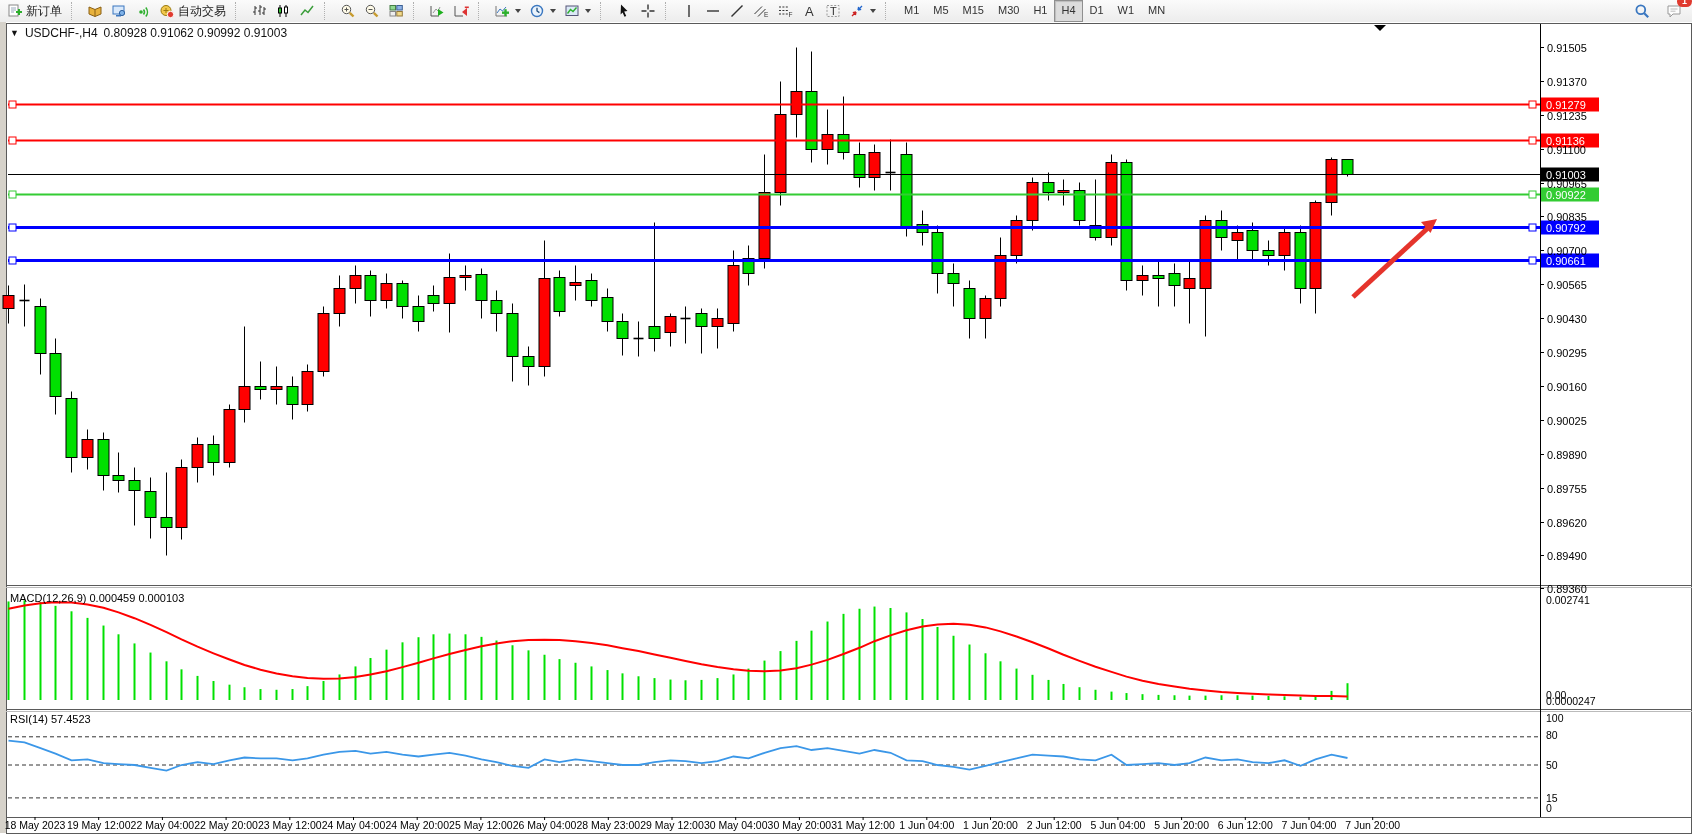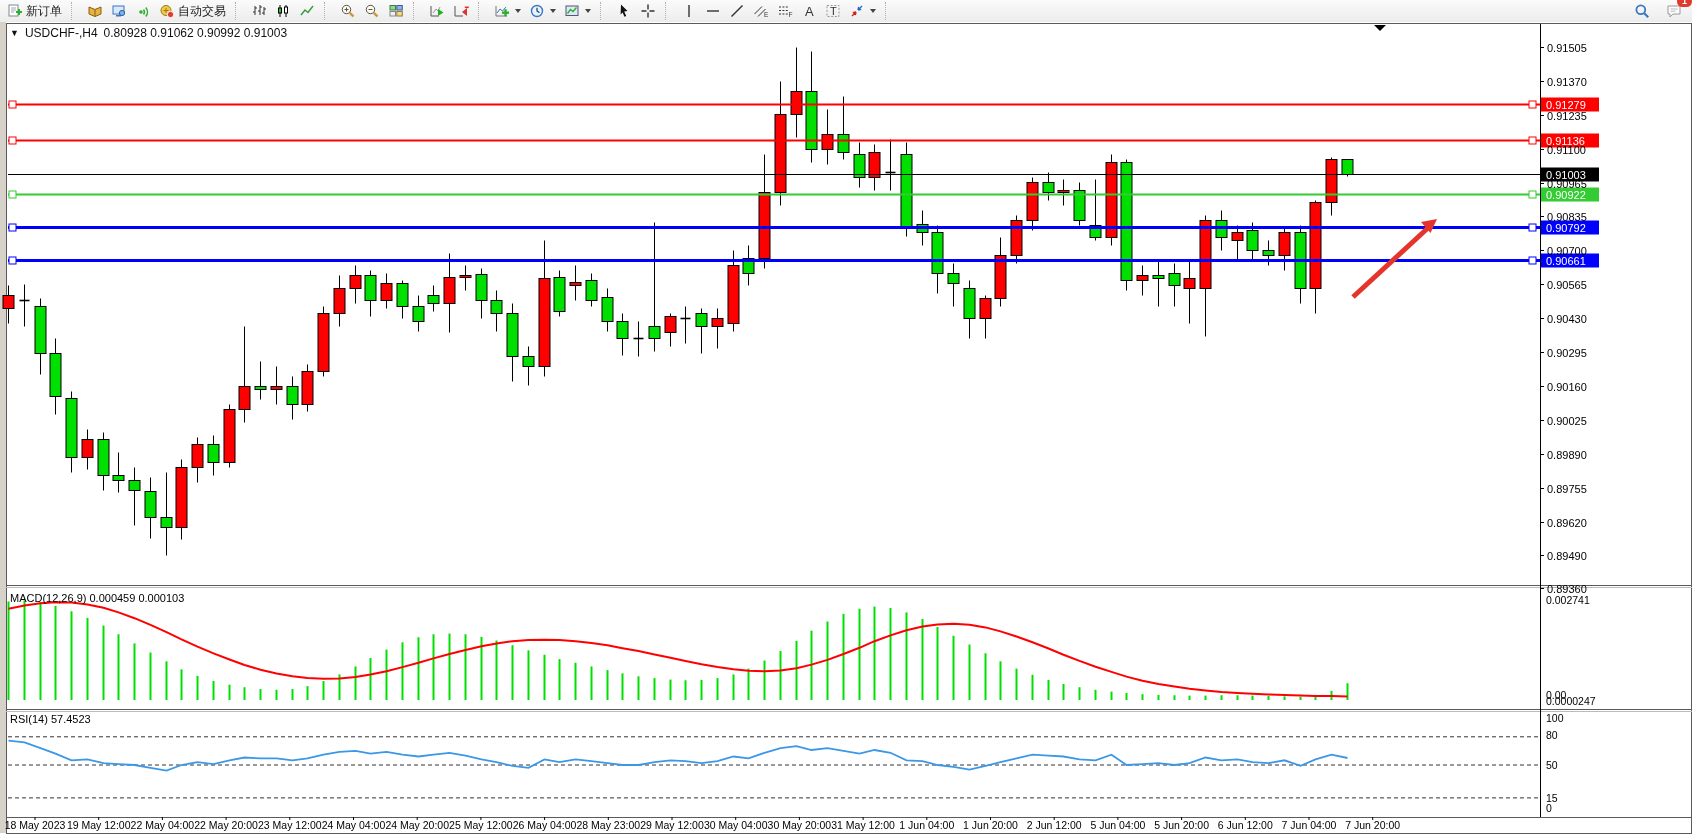--- a/index.html
+++ b/index.html
@@ -214,20 +214,31 @@
         </span>
         <span class="tb-btn">
           <svg width="16" height="16" viewBox="0 0 16 16">
             <path d="M3 13L7 9M7 9l-3.2.6M7 9l-.6 3.2" stroke="#c22" stroke-width="1.3" fill="none"></path>
             <path d="M13 3L9 7M9 7l3.2-.6M9 7l.6-3.2" stroke="#26c" stroke-width="1.3" fill="none"></path>
           </svg>
           <span class="caret"></span>
         </span>
       </span>
       <span class="tb-sep"></span>
+      <span class="tb-group">
+        <span class="tf-btn">M1</span>
+        <span class="tf-btn">M5</span>
+        <span class="tf-btn">M15</span>
+        <span class="tf-btn">M30</span>
+        <span class="tf-btn">H1</span>
+        <span class="tf-btn active">H4</span>
+        <span class="tf-btn">D1</span>
+        <span class="tf-btn">W1</span>
+        <span class="tf-btn">MN</span>
+      </span>
       <span id="tb-right">
         <span class="chat-wrap tb-btn">
           <svg width="16" height="16" viewBox="0 0 16 16">
             <circle cx="6.8" cy="6.8" r="4.4" fill="none" stroke="#3a77c0" stroke-width="1.8"></circle>
             <path d="M10.2 10.2L14.2 14.2" stroke="#3a77c0" stroke-width="2.2"></path>
           </svg>
         </span>
         <span class="chat-wrap tb-btn">
           <svg width="16" height="16" viewBox="0 0 16 16">
             <path d="M2 3h12v8H7l-3 3v-3H2z" fill="#fdfdfd" stroke="#999"></path>

